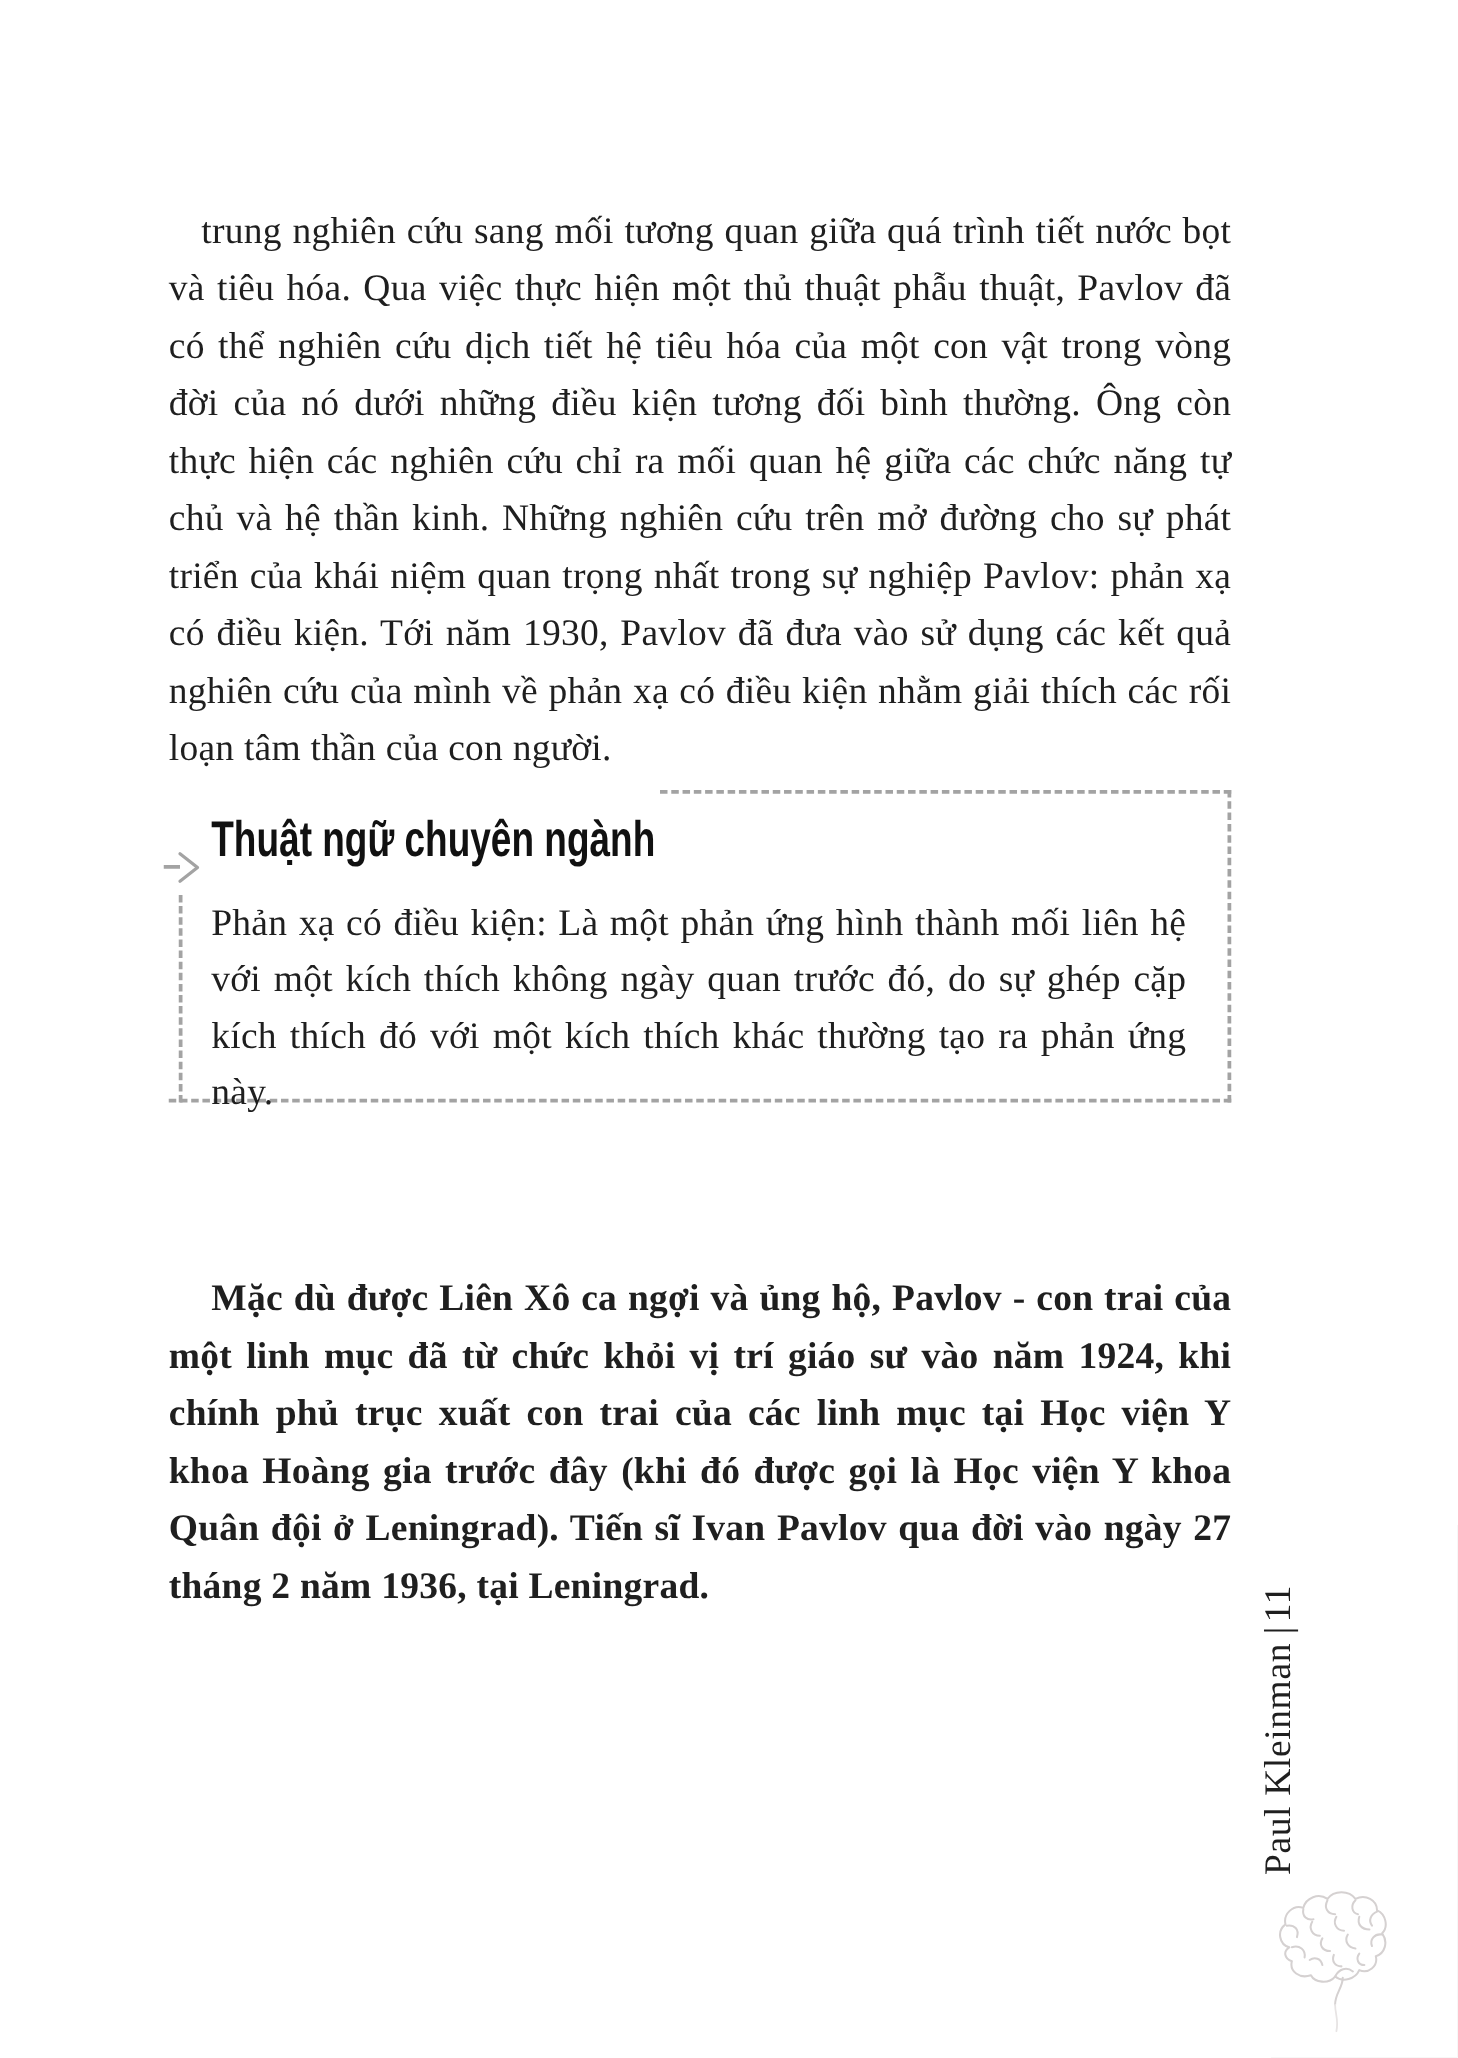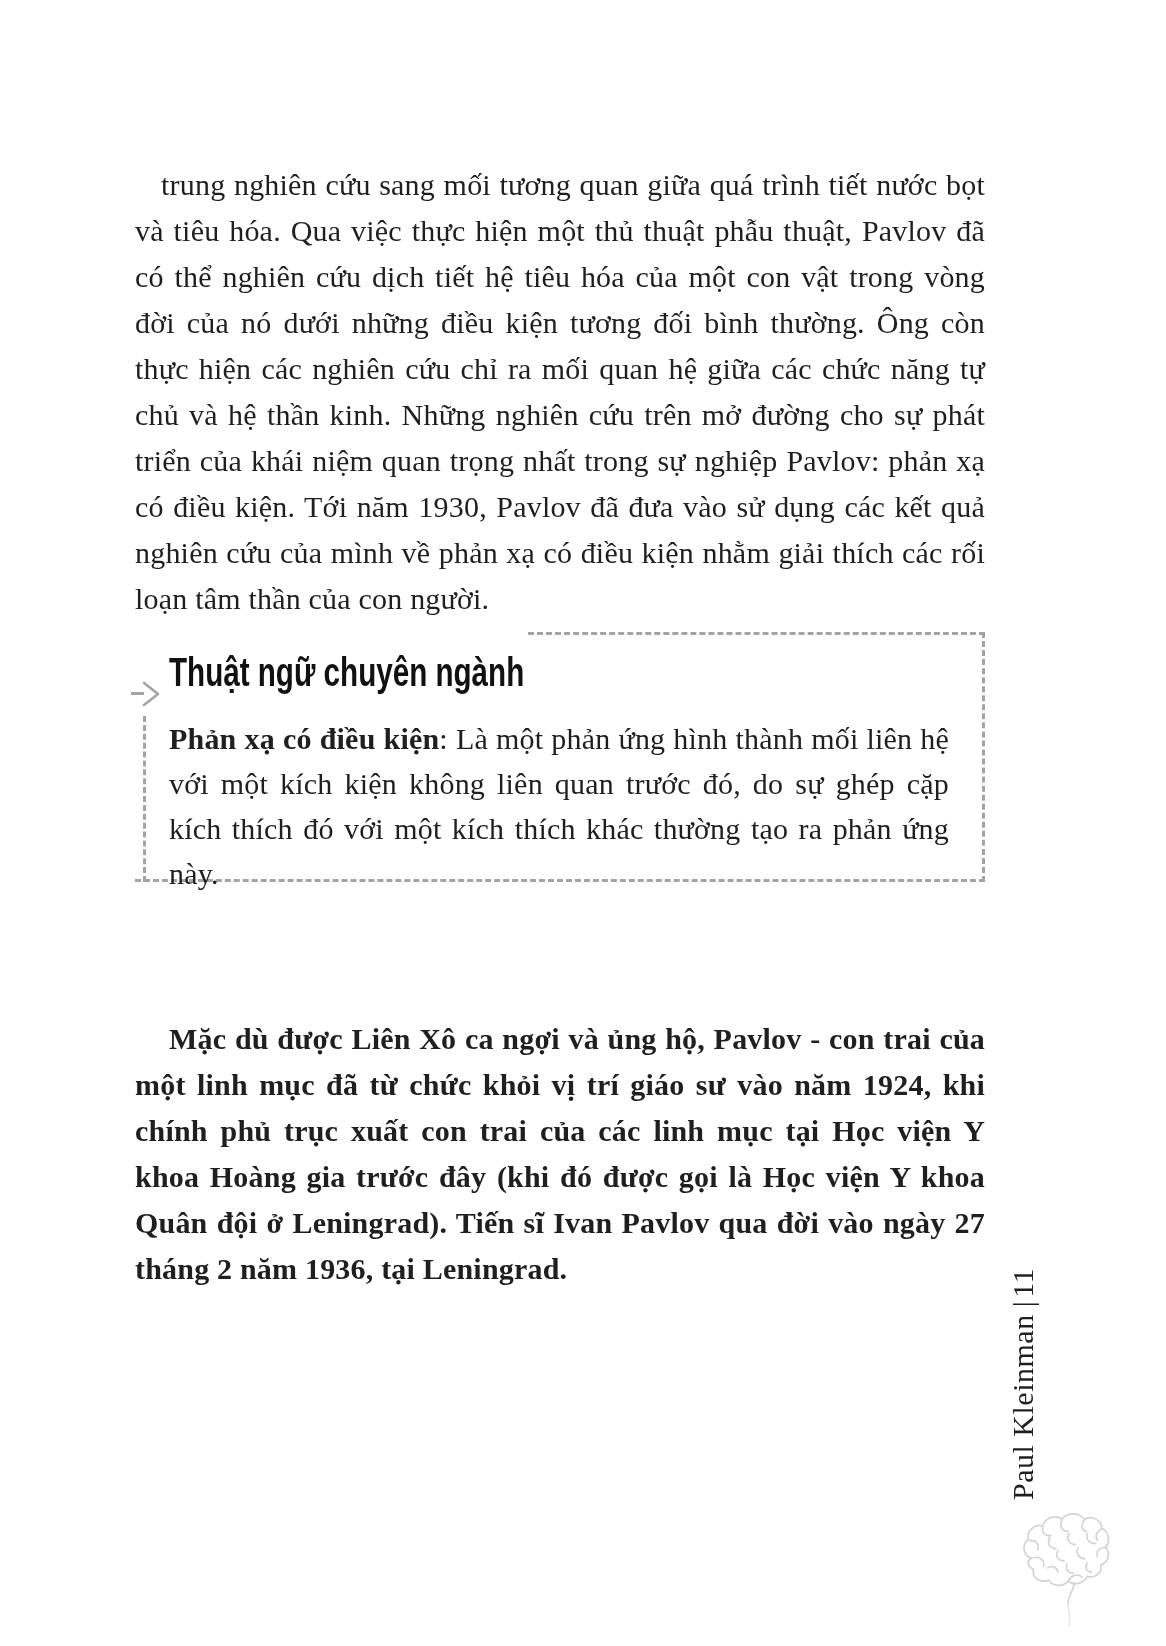--- a/index.html
+++ b/index.html
@@ -56,21 +56,21 @@
     transform-origin:left top;
   }
   .tb-body{
     position:absolute;left:34px;top:84px;width:780px;
     margin:0;
     font-size:30px;line-height:45px;
     color:var(--text);
     text-align:justify;
     letter-spacing:0.2px;
   }
-  .tb-body strong{font-weight:bold;}
+  .tb-body strong{font-weight:normal;}
 
   
   .spine{
     position:absolute;
     left:1044px;top:1458px;height:42px;
     transform:rotate(-90deg);
     transform-origin:left bottom;
     white-space:nowrap;
     font-size:30px;line-height:42px;
     color:var(--text);
@@ -92,21 +92,21 @@
   <div class="term-box">
     <div class="tb-border-top"></div>
     <div class="tb-border-right"></div>
     <div class="tb-border-bottom"></div>
     <div class="tb-border-left"></div>
     <span class="tb-corner-dash"></span>
     <svg class="tb-chevron" viewBox="0 0 24 28" aria-hidden="true">
       <polyline points="3,3 17,14 3,25"></polyline>
     </svg>
     <h2 class="tb-heading">Thuật ngữ chuyên ngành</h2>
-    <p class="tb-body"><strong>Phản xạ có điều kiện</strong><span>: Là một phản ứng hình thành mối liên hệ với một kích kiện không liên quan trước đó, do sự ghép cặp kích thích đó với một kích thích khác thường tạo ra phản ứng này.</span></p>
+    <p class="tb-body"><strong>Phản xạ có điều kiện</strong><span>: Là một phản ứng hình thành mối liên hệ với một kích thích không ngày quan trước đó, do sự ghép cặp kích thích đó với một kích thích khác thường tạo ra phản ứng này.</span></p>
   </div>
 
   <p class="body-para para2">Mặc dù được Liên Xô ca ngợi và ủng hộ, Pavlov - con trai của một linh mục đã từ chức khỏi vị trí giáo sư vào năm 1924, khi chính phủ trục xuất con trai của các linh mục tại Học viện Y khoa Hoàng gia trước đây (khi đó được gọi là Học viện Y khoa Quân đội ở Leningrad). Tiến sĩ Ivan Pavlov qua đời vào ngày 27 tháng 2 năm 1936, tại Leningrad.</p>
 
   <div class="spine"><span>Paul Kleinman</span><span class="sep">|</span><span>11</span></div>
 
   <svg class="brain" viewBox="0 0 92 114" aria-hidden="true">
     <path class="stroke" d="M15 47 C7 45 5 34 12 29 C10 21 18 13 26 16 C28 8 38 4 45 9 C50 2 62 2 67 9 C75 5 84 10 84 18 C91 21 93 31 88 36 C93 43 90 52 83 54 C85 62 77 68 70 65 C67 72 57 75 51 70 C46 76 35 75 32 69 C23 72 15 66 17 58 C11 56 10 50 15 47 Z"></path>
     <path class="stroke" d="M26 17 C25 23 29 26 34 25 M45 10 C42 16 45 21 51 21 M67 10 C63 14 64 20 69 21 M84 19 C79 21 77 26 80 30 M13 30 C19 29 23 33 21 39 M33 27 C30 32 33 38 39 38 M52 23 C49 28 52 34 58 34 M70 23 C68 29 72 33 78 33 M88 37 C82 36 78 41 80 46 M17 47 C23 45 28 49 27 55 M41 40 C38 45 41 50 47 50 M61 37 C58 42 61 47 67 48 M31 57 C35 54 40 56 41 61 M50 53 C48 58 51 62 56 62 M70 52 C67 56 69 61 74 61"></path>
     <path class="stroke" d="M51 70 C54 64 60 62 65 66 M57 71 C57 79 51 83 51 92"></path>

